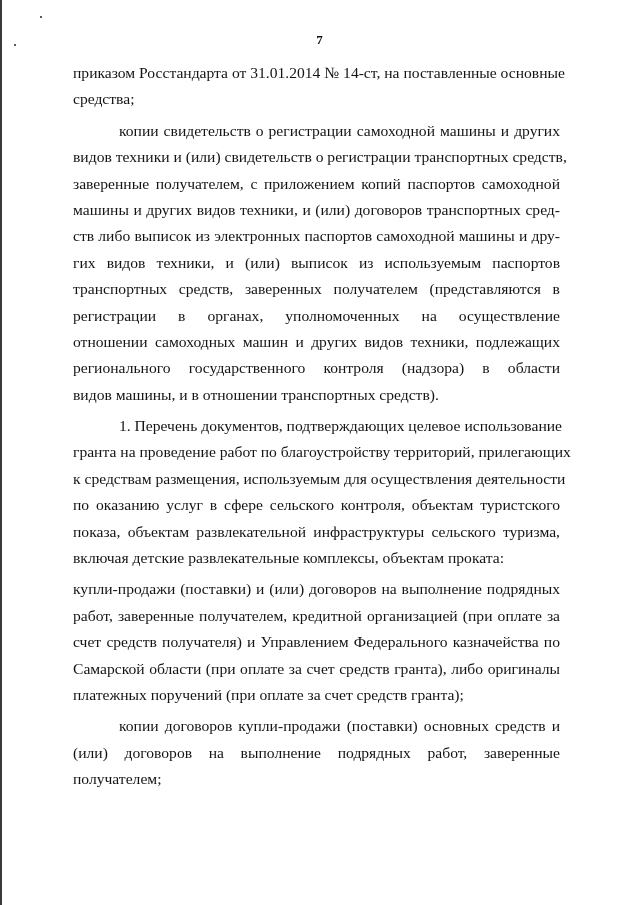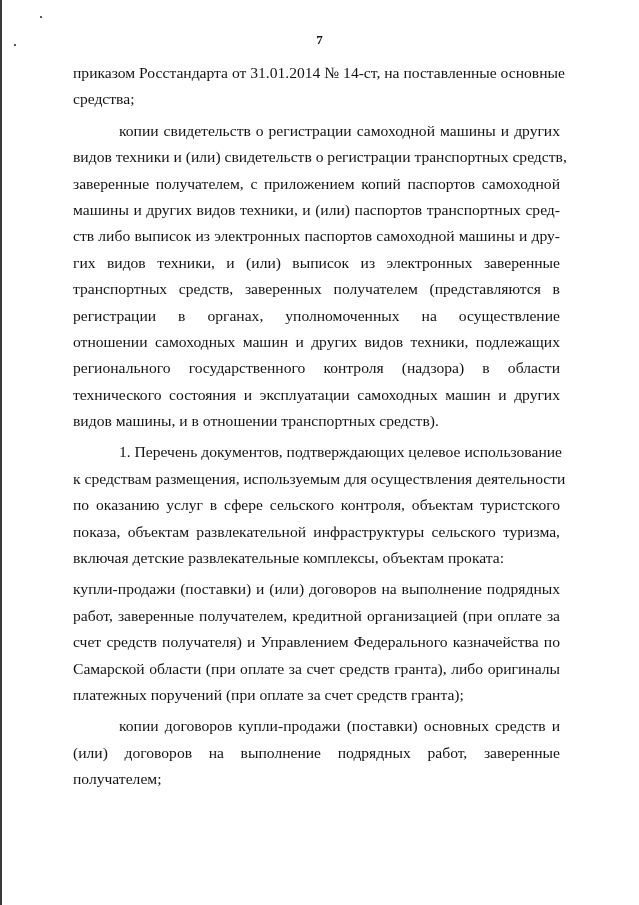--- a/index.html
+++ b/index.html
@@ -30,34 +30,34 @@
   <div>
     <span class="line">приказом Росстандарта от 31.01.2014 № 14-ст, на поставленные основные</span>
     <span class="line last">средства;</span>
   </div>
   <div class="gap"></div>
 
   <div>
     <span class="line indent">копии свидетельств о регистрации самоходной машины и других</span>
     <span class="line">видов техники и (или) свидетельств о регистрации транспортных средств,</span>
     <span class="line">заверенные получателем, с приложением копий паспортов самоходной</span>
-    <span class="line">машины и других видов техники, и (или) паспортов транспортных сред-</span>
+    <span class="line">машины и других видов техники, и (или) договоров транспортных сред-</span>
     <span class="line">ств либо выписок из электронных паспортов самоходной машины и дру-</span>
-    <span class="line">гих видов техники, и (или) выписок из электронных заверенные</span>
+    <span class="line">гих видов техники, и (или) выписок из используемым паспортов</span>
     <span class="line">транспортных средств, заверенных получателем (представляются в</span>
     <span class="line">регистрации в органах, уполномоченных на осуществление</span>
     <span class="line">отношении самоходных машин и других видов техники, подлежащих</span>
     <span class="line">регионального государственного контроля (надзора) в области</span>
-    <span class="line">технического состояния и эксплуатации самоходных машин и других</span>
     <span class="line last">видов машины, и в отношении транспортных средств).</span>
   </div>
   <div class="gap"></div>
 
   <div>
     <span class="line indent">1. Перечень документов, подтверждающих целевое использование</span>
+    <span class="line">гранта на проведение работ по благоустройству территорий, прилегающих</span>
     <span class="line">к средствам размещения, используемым для осуществления деятельности</span>
     <span class="line">по оказанию услуг в сфере сельского контроля, объектам туристского</span>
     <span class="line">показа, объектам развлекательной инфраструктуры сельского туризма,</span>
     <span class="line last">включая детские развлекательные комплексы, объектам проката:</span>
   </div>
   <div class="gap"></div>
 
   <div>
     <span class="line">купли-продажи (поставки) и (или) договоров на выполнение подрядных</span>
     <span class="line">работ, заверенные получателем, кредитной организацией (при оплате за</span>

